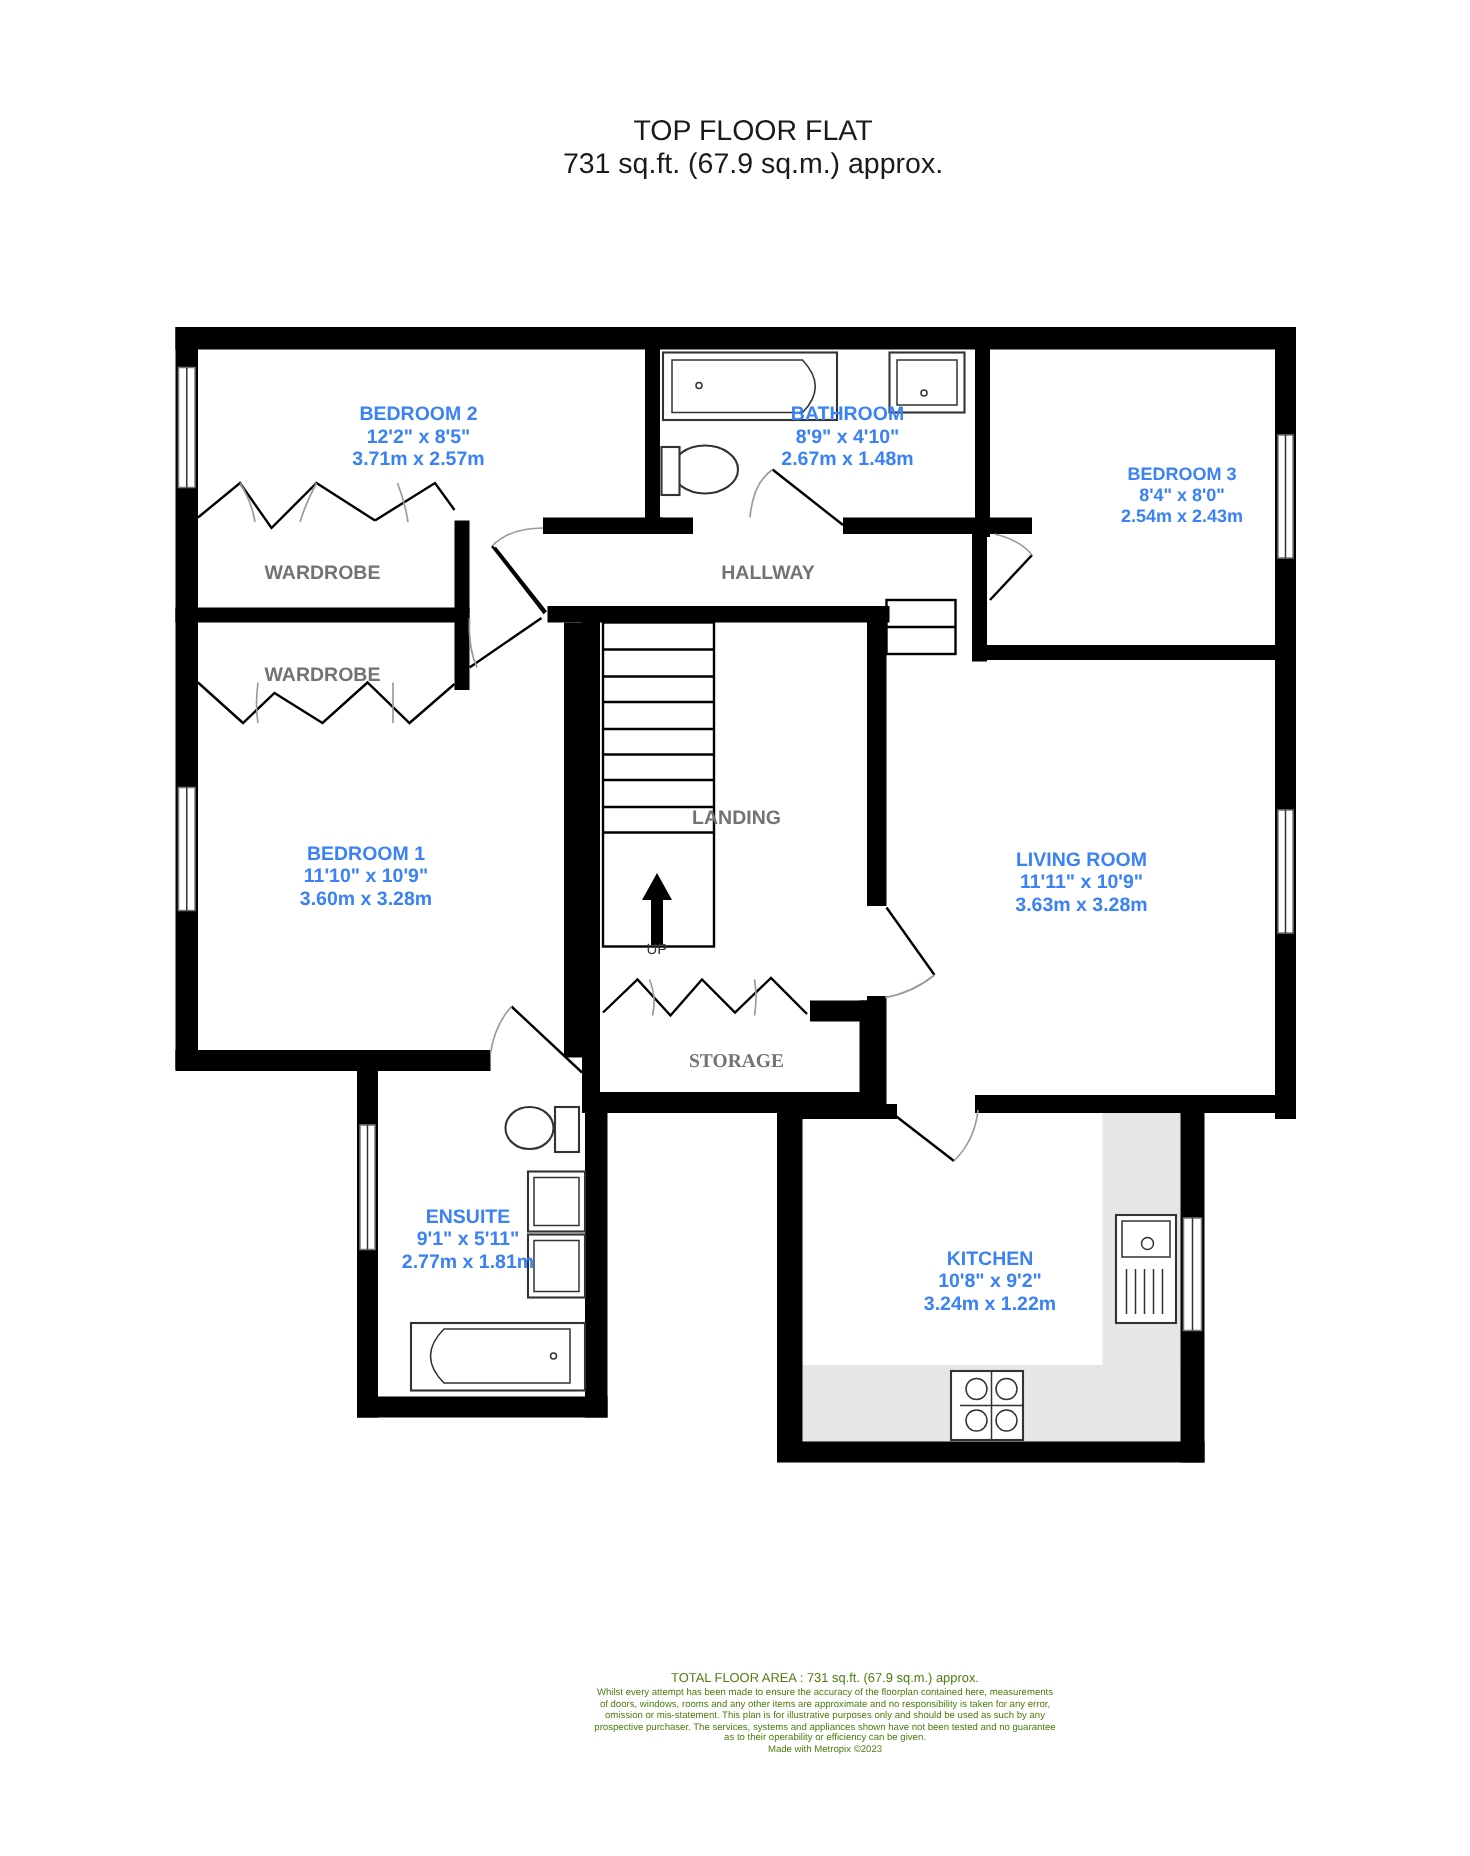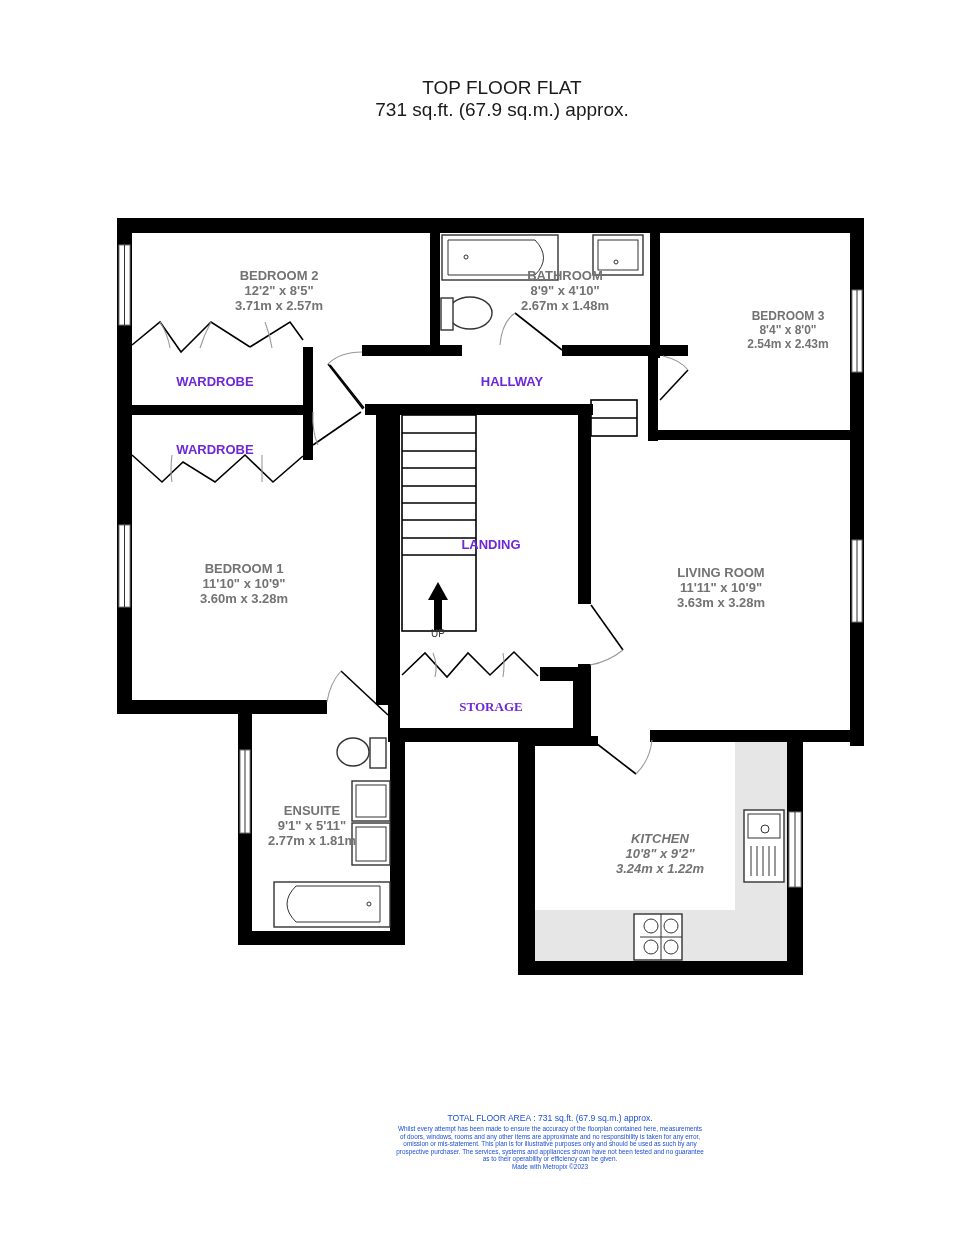--- a/index.html
+++ b/index.html
@@ -9,25 +9,25 @@
   #title1 { top: 77px; }
   #title2 { top: 99px; }
   svg.plan { position: absolute; left: 0; top: 0; }
   .wall { fill: #000; }
   .thin { fill: none; stroke: #000; stroke-width: 1.6; }
   .arc  { fill: none; stroke: #999; stroke-width: 1.1; }
   .fixture { fill: #fff; stroke: #333; stroke-width: 1.4; }
   .fix-thin { fill: none; stroke: #333; stroke-width: 1; }
   .window { fill: #fff; stroke: #777; stroke-width: 1; }
   .counter { fill: #e6e6e6; }
-  .room-label { position: absolute; text-align: center; font-weight: bold; font-size: 13px; line-height: 15px; color: #737373; white-space: nowrap; transform: translateX(-50%); }
+  .room-label { position: absolute; text-align: center; font-weight: bold; font-size: 13px; line-height: 15px; color: #3b82f6; white-space: nowrap; transform: translateX(-50%); }
   .room-label .l2, .room-label .l3 { display: block; }
-  .lbl { position: absolute; font-weight: bold; font-size: 13px; color: #6d28d9; white-space: nowrap; transform: translateX(-50%); }
+  .lbl { position: absolute; font-weight: bold; font-size: 13px; color: #737373; white-space: nowrap; transform: translateX(-50%); }
   .small-lbl { position: absolute; font-size: 10px; color: #333; }
-  .footer { position: absolute; left: 360px; width: 380px; text-align: center; color: #1d4ed8; }
+  .footer { position: absolute; left: 360px; width: 380px; text-align: center; color: #4d7c0f; }
   .footer .total { font-size: 8.6px; margin-top: 0; }
   .footer .disc { font-size: 6.4px; line-height: 7.6px; margin-top: 2px; }
 </style>
 </head>
 <body>
 
 <div id="title1" class="title">TOP FLOOR FLAT</div>
 <div id="title2" class="title">731 sq.ft. (67.9 sq.m.) approx.</div>
 
 <svg class="plan" width="980" height="1237" viewBox="0 0 980 1237">
@@ -242,21 +242,21 @@
 <div class="room-label" style="left:721px; top:565px;">
   <span>LIVING ROOM</span>
   <span class="l2">11'11"  x 10'9"</span>
   <span class="l3">3.63m  x 3.28m</span>
 </div>
 <div class="room-label" style="left:312px; top:803px;">
   <span>ENSUITE</span>
   <span class="l2">9'1"  x 5'11"</span>
   <span class="l3">2.77m  x 1.81m</span>
 </div>
-<div class="room-label" style="left:660px; top:831px;font-style:italic;">
+<div class="room-label" style="left:660px; top:831px;">
   <span>KITCHEN</span>
   <span class="l2">10'8"  x 9'2"</span>
   <span class="l3">3.24m  x 1.22m</span>
 </div>
 
 <div class="lbl" style="left:215px; top:374px;">WARDROBE</div>
 <div class="lbl" style="left:215px; top:442px;">WARDROBE</div>
 <div class="lbl" style="left:512px; top:374px;">HALLWAY</div>
 <div class="lbl" style="left:491px; top:537px;">LANDING</div>
 <div class="lbl" style="left:491px; top:699px;font-family:Liberation Serif, serif;">STORAGE</div>

